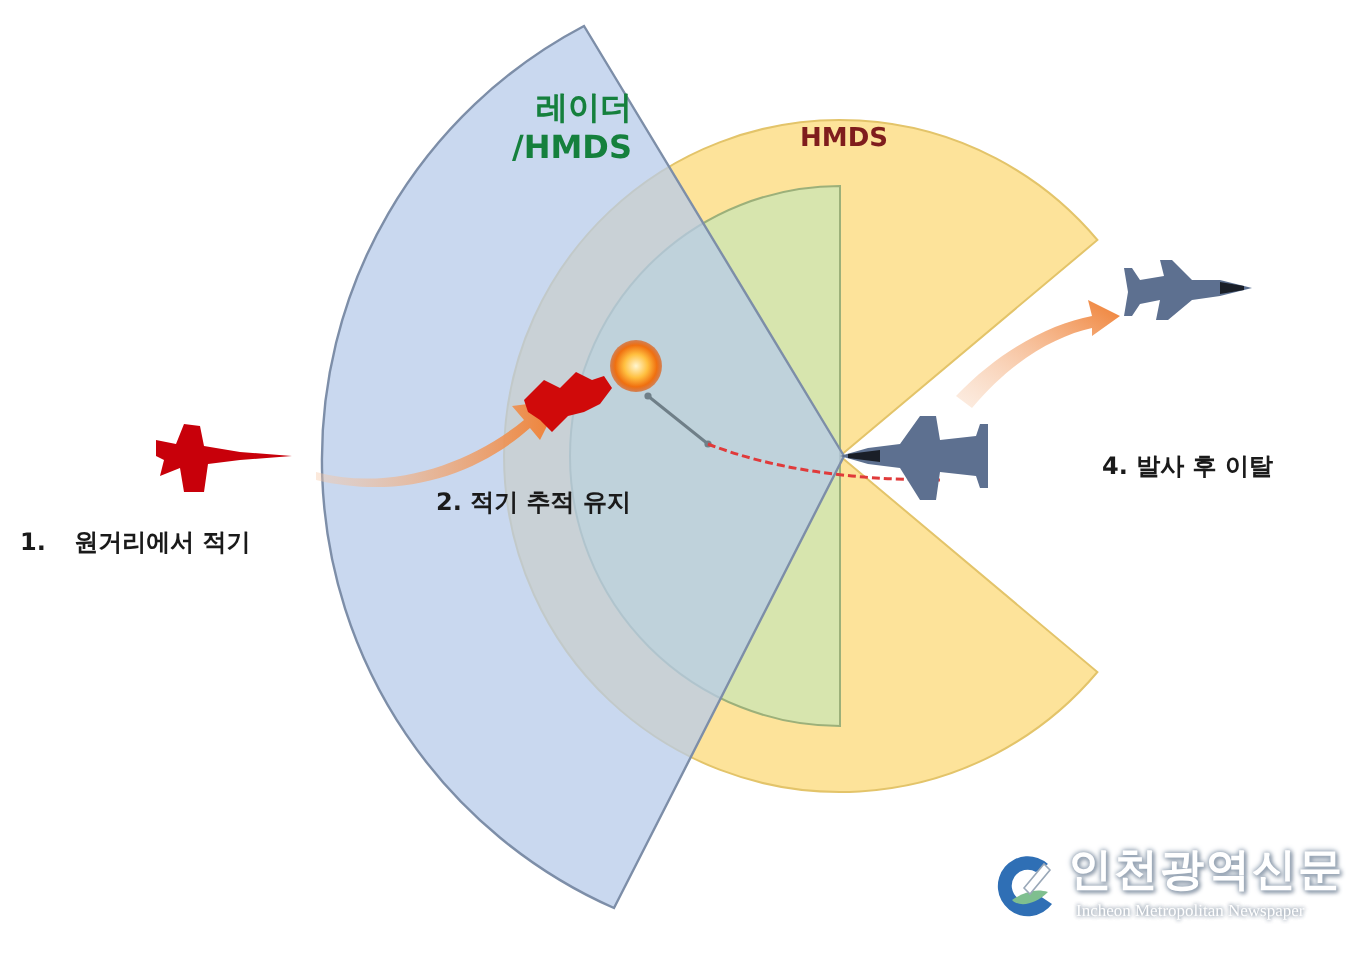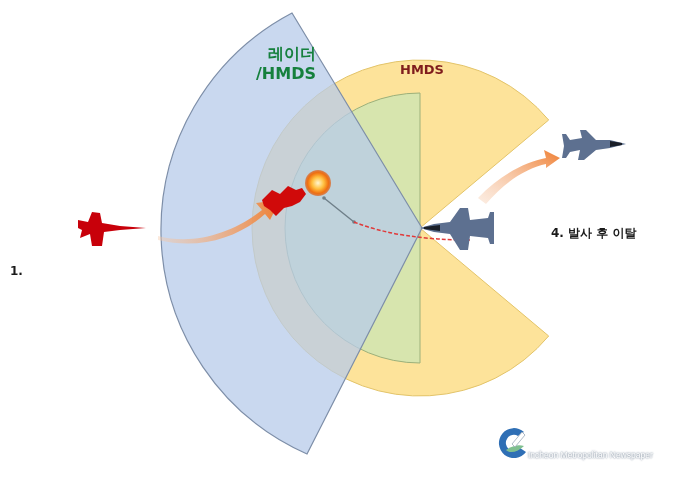--- a/index.html
+++ b/index.html
@@ -6,22 +6,22 @@
   body { width:684px; height:477px; overflow:hidden; position:relative; font-family:"DejaVu Sans", "Liberation Sans", sans-serif; }
   #stage { position:absolute; left:0; top:0; width:684px; height:477px; }
   .lbl { position:absolute; font-weight:bold; white-space:nowrap; line-height:1.25; }
   .step { font-size:12px; color:#1a1a1a; }
   .zone-radar { font-size:16px; color:#15803d; text-align:right; }
   .zone-hmds { font-size:13px; color:#7f1d1d; }
   .zone-seeker { font-size:15px; color:#5c8a3c; }
   .logo { position:absolute; left:494px; top:420px; width:190px; height:50px; }
   .logo-title { position:absolute; left:40px; top:0px; font-size:22px; font-weight:bold; color:#ffffff;
      text-shadow: 0 0 2px #9aa8b8, 0 0 3px #9aa8b8, 1px 1px 2px #7f8c9c; letter-spacing:1px; font-family:"DejaVu Serif", serif; }
-  .logo-sub { position:absolute; left:34px; top:30px; font-size:8.5px; color:#ffffff;
-     text-shadow: 0 0 2px #8c99a8, 0 0 2px #8c99a8; font-family:Liberation Sans, sans-serif;text-align:right; }
+  .logo-sub { position:absolute; left:44px; top:30px; font-size:8.5px; color:#ffffff;
+     text-shadow: 0 0 2px #8c99a8, 0 0 2px #8c99a8; font-family:Liberation Serif, serif;text-align:right; }
 </style>
 </head>
 <body>
 
 <div id="stage">
   <svg width="684" height="477" viewBox="0 0 684 477" xmlns="http://www.w3.org/2000/svg">
     <defs>
       <linearGradient id="arrowGrad" x1="0" y1="0" x2="1" y2="0">
         <stop offset="0" stop-color="#f6c9a8" stop-opacity="0.4"></stop>
         <stop offset="1" stop-color="#ef7f33"></stop>
@@ -77,28 +77,31 @@
   <div class="lbl zone-radar" style="left:256px; top:44px;">
     <div>레이더</div>
     <div>/HMDS</div>
   </div>
   <div class="lbl zone-hmds" style="left:400px; top:62px;">HMDS</div>
 
   
   <div class="lbl step" style="left:10px; top:264px;">
     <span>1.</span>
     <span style="display:inline-block; vertical-align:top; margin-left:10px;">
+      <div>원거리에서 적기</div>
     </span>
   </div>
   <div class="lbl step" style="left:218px; top:244px;">
+    <div>2. 적기 추적 유지</div>
   </div>
   <div class="lbl step" style="left:551px; top:184px;margin-top:42px;">4. 발사 후 이탈</div>
 
   
   <div class="logo">
     <svg width="38" height="38" viewBox="0 0 38 38" style="position:absolute; left:0; top:4px;">
       <path d="M30,8 A15,15 0 1,0 32,28 L26,24 A8,8 0 1,1 24,12 Z" fill="#2f6fb5"></path>
       <path d="M12,26 C18,22 24,20 30,22 C24,28 16,30 12,26 Z" fill="#7fbf8f"></path>
       <path d="M18,20 L28,8 L31,11 L21,23 Z" fill="#ffffff" stroke="#9aa8b8" stroke-width="0.8"></path>
     </svg>
+    <div class="logo-title">인천광역신문</div>
     <div class="logo-sub">Incheon Metropolitan Newspaper</div>
   </div>
 </div>
 
 </body></html>

